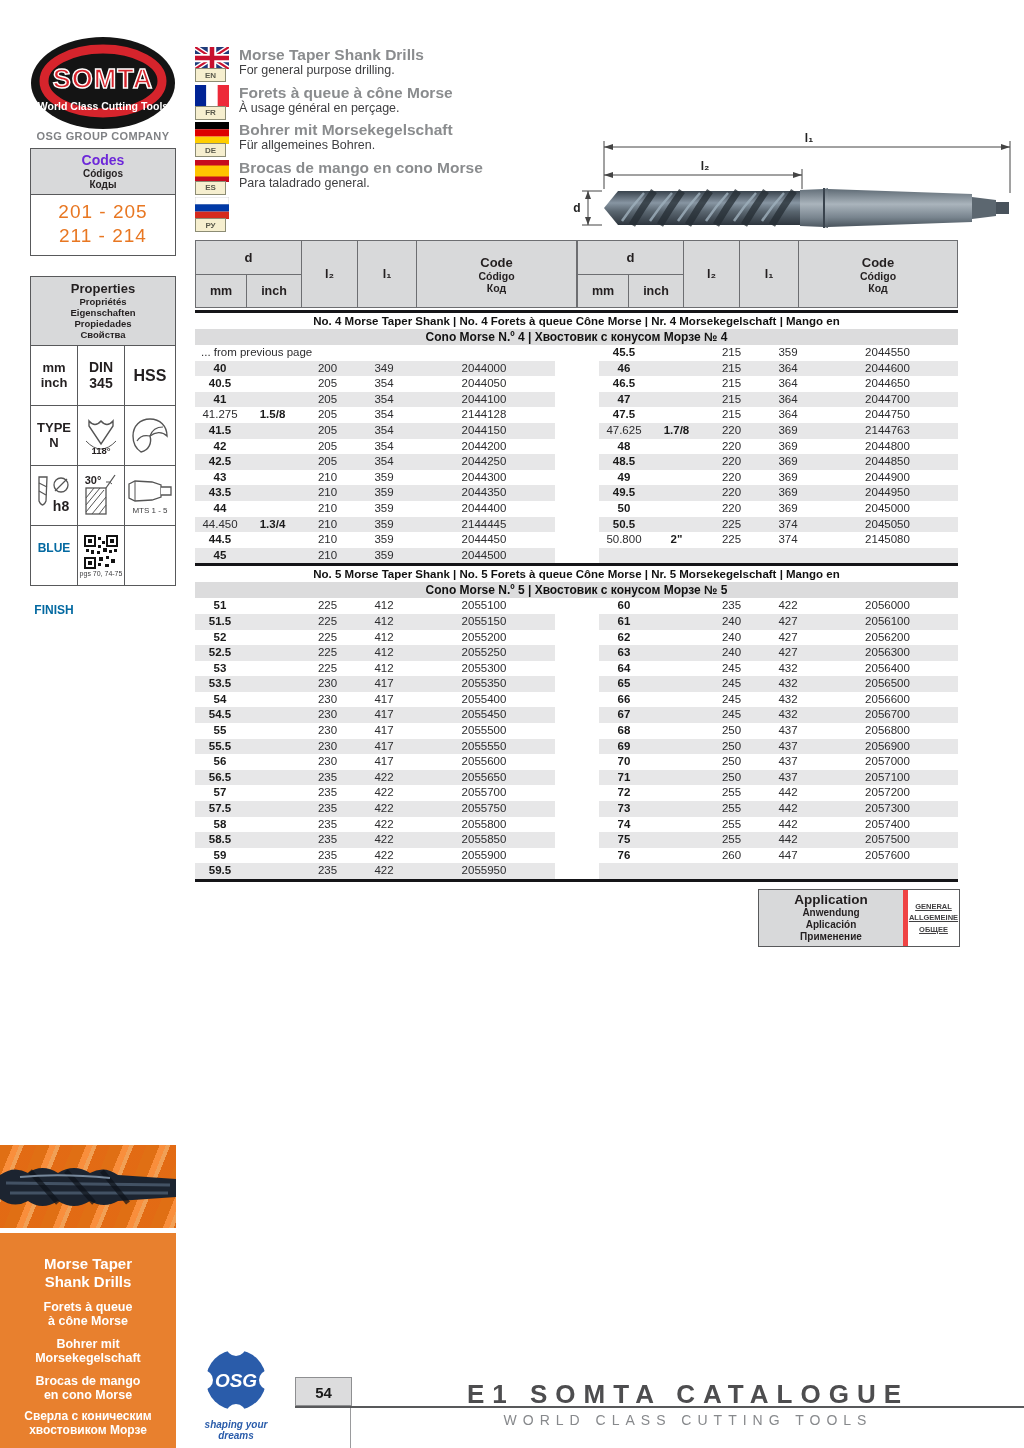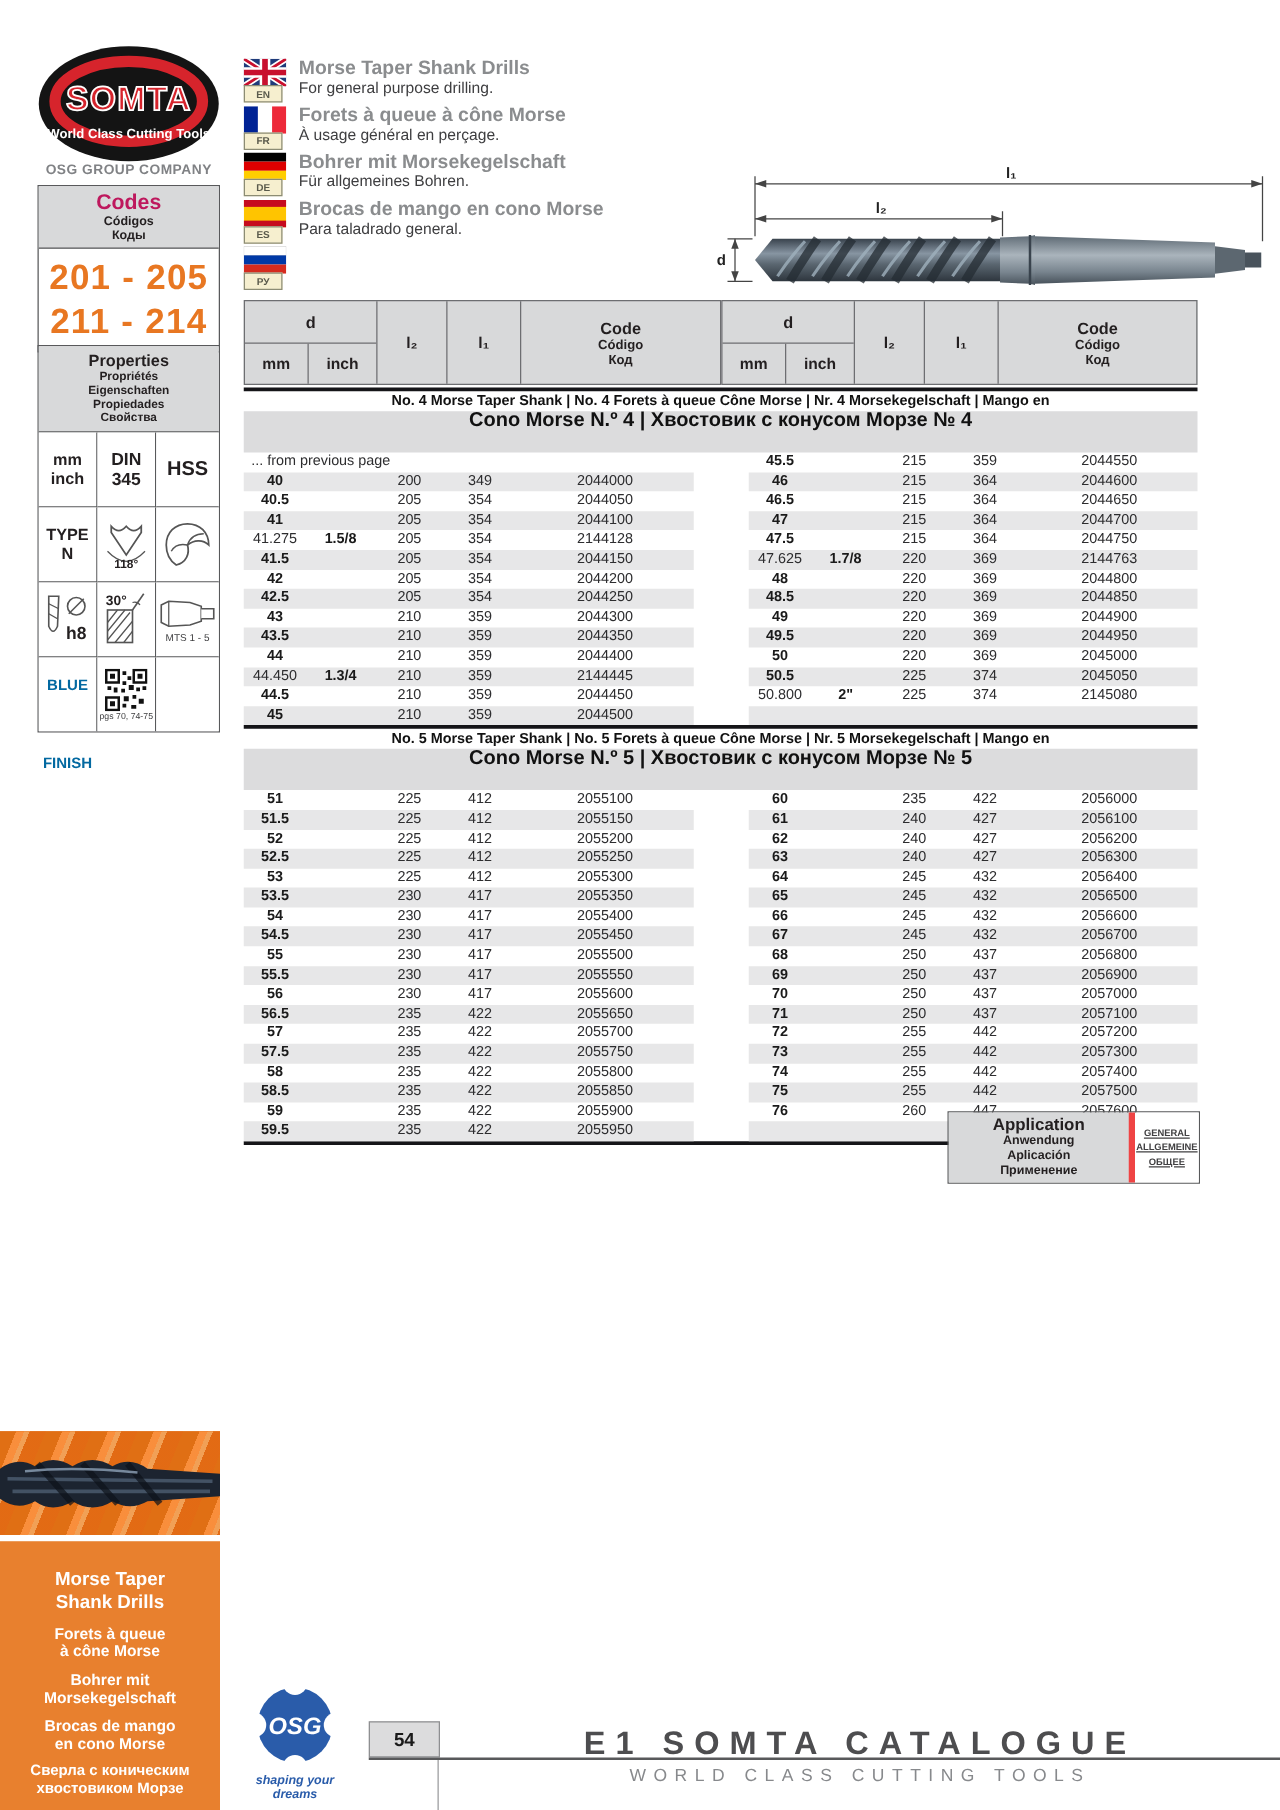--- a/index.html
+++ b/index.html
@@ -7,24 +7,24 @@
        font-family:"Liberation Sans",sans-serif;color:#2a2a2c;overflow:hidden;}
   .abs{position:absolute;}
 
   
   .somta-logo{left:30px;top:36px;width:146px;height:94px;}
   .osg-group{left:30px;top:130px;width:146px;text-align:center;color:#808285;
              font-weight:bold;font-size:11px;letter-spacing:.4px;}
 
   .codes-box{left:30px;top:148px;width:144px;border:1px solid #58595b;}
   .codes-head{background:#d8d9da;border-bottom:1px solid #58595b;text-align:center;padding:3px 0 4px;}
-  .codes-head .t1{font-weight:bold;font-size:17px;color:#be185d;}
+  .codes-head .t1{font-weight:bold;font-size:14px;color:#6d28d9;}
   .codes-head .t2{font-weight:bold;font-size:10px;color:#231f20;}
   .codes-body{text-align:center;padding:5px 0 7px;}
-  .codes-body .rng{color:var(--accent,#e87722);font-weight:bold;font-size:28px;line-height:1.25;letter-spacing:1px;}
+  .codes-body .rng{color:var(--accent,#e87722);font-weight:normal;font-size:19px;line-height:1.25;letter-spacing:1px;}
 
   .props-box{left:30px;top:276px;width:144px;border:1px solid #58595b;}
   .props-head{background:#d8d9da;border-bottom:1px solid #58595b;text-align:center;padding:4px 0 5px;}
   .props-head .t1{font-weight:bold;font-size:13px;color:#231f20;}
   .props-head .t2{font-weight:bold;font-size:9.5px;color:#231f20;}
   .props-grid{display:grid;grid-template-columns:1fr 1fr 1fr;}
   .pcell{height:59px;border-right:1px solid #58595b;border-bottom:1px solid #58595b;
          display:flex;flex-direction:column;align-items:center;justify-content:center;
          text-align:center;background:#fff;}
   .pcell:nth-child(3n){border-right:none;}
@@ -64,21 +64,21 @@
   .th-inch{flex:1;text-align:center;font-weight:bold;font-size:12.5px;line-height:32px;color:#231f20;}
   .th-l{width:55px;border-right:1px solid #6d6e71;text-align:center;font-weight:bold;font-size:12.5px;line-height:66px;color:#231f20;flex:none;}
   .th-l.w58{width:58px;}
   .th-code{flex:1;display:flex;flex-direction:column;align-items:center;justify-content:center;color:#231f20;}
   .th-code .t1{font-weight:bold;font-size:13px;}
   .th-code .t2{font-weight:bold;font-size:10.5px;}
 
   .sec-t1{margin-top:2px;border-top:3px solid #151518;height:16px;line-height:16px;
           text-align:center;font-weight:bold;font-size:11.5px;color:#111;background:#fff;}
   .sec-t1.nb{margin-top:0;border-top:3px solid #151518;}
-  .sec-t2{height:33px;line-height:16px;background:#dcdcdd;text-align:center;font-weight:bold;font-size:16px;color:#111;}
+  .sec-t2{height:16px;line-height:16px;background:#dcdcdd;text-align:center;font-weight:bold;font-size:12px;color:#111;}
   .tdata{display:flex;}
   .tcol{width:382px;}
   .tcol.rgt{width:381px;margin-left:44px;}
   .trow{display:flex;height:15.6px;line-height:15.6px;font-size:11.5px;color:#2d2d2f;}
   .trow.shade{background:var(--shade,#e7e7e8);}
   .c-mm{width:50px;text-align:center;font-weight:bold;color:#1a1a1a;flex:none;}
   .has-inch .c-mm{font-weight:normal;color:#2d2d2f;}
   .c-inch{width:55px;text-align:center;font-weight:bold;color:#1a1a1a;flex:none;}
   .c-l2,.c-l1{width:55px;text-align:center;flex:none;}
   .c-l1{width:58px;}

